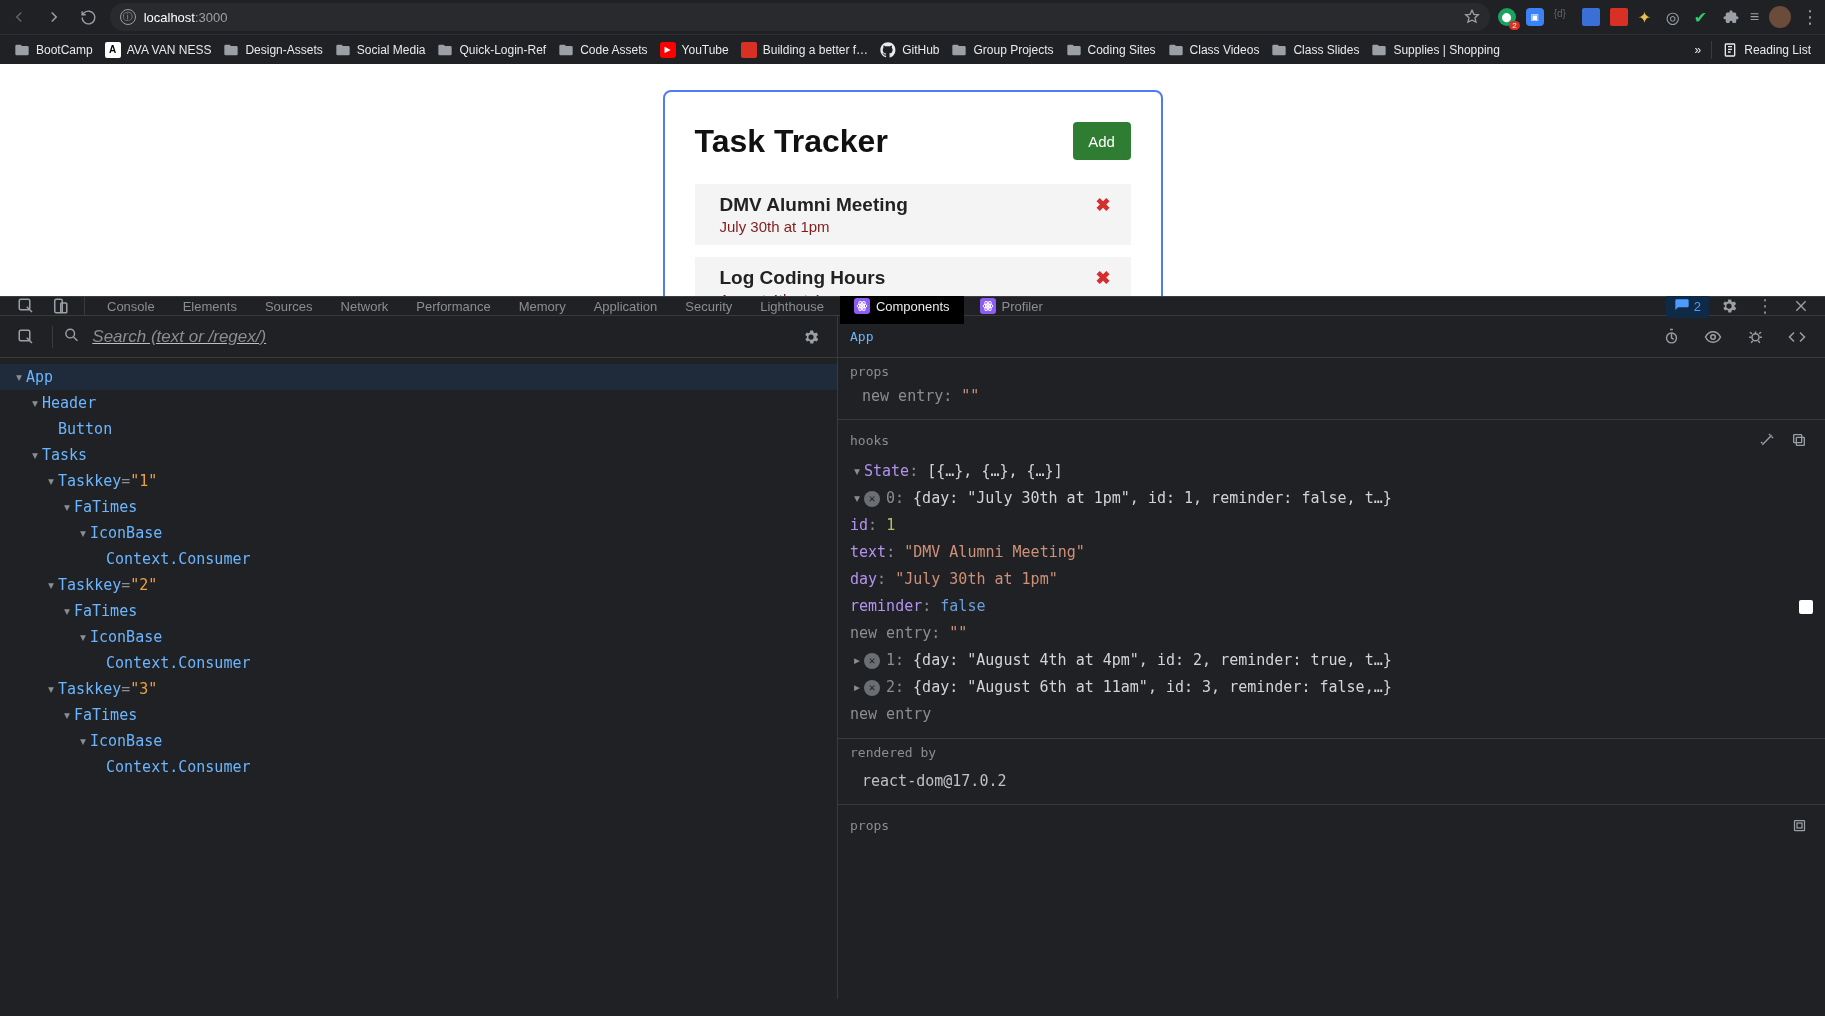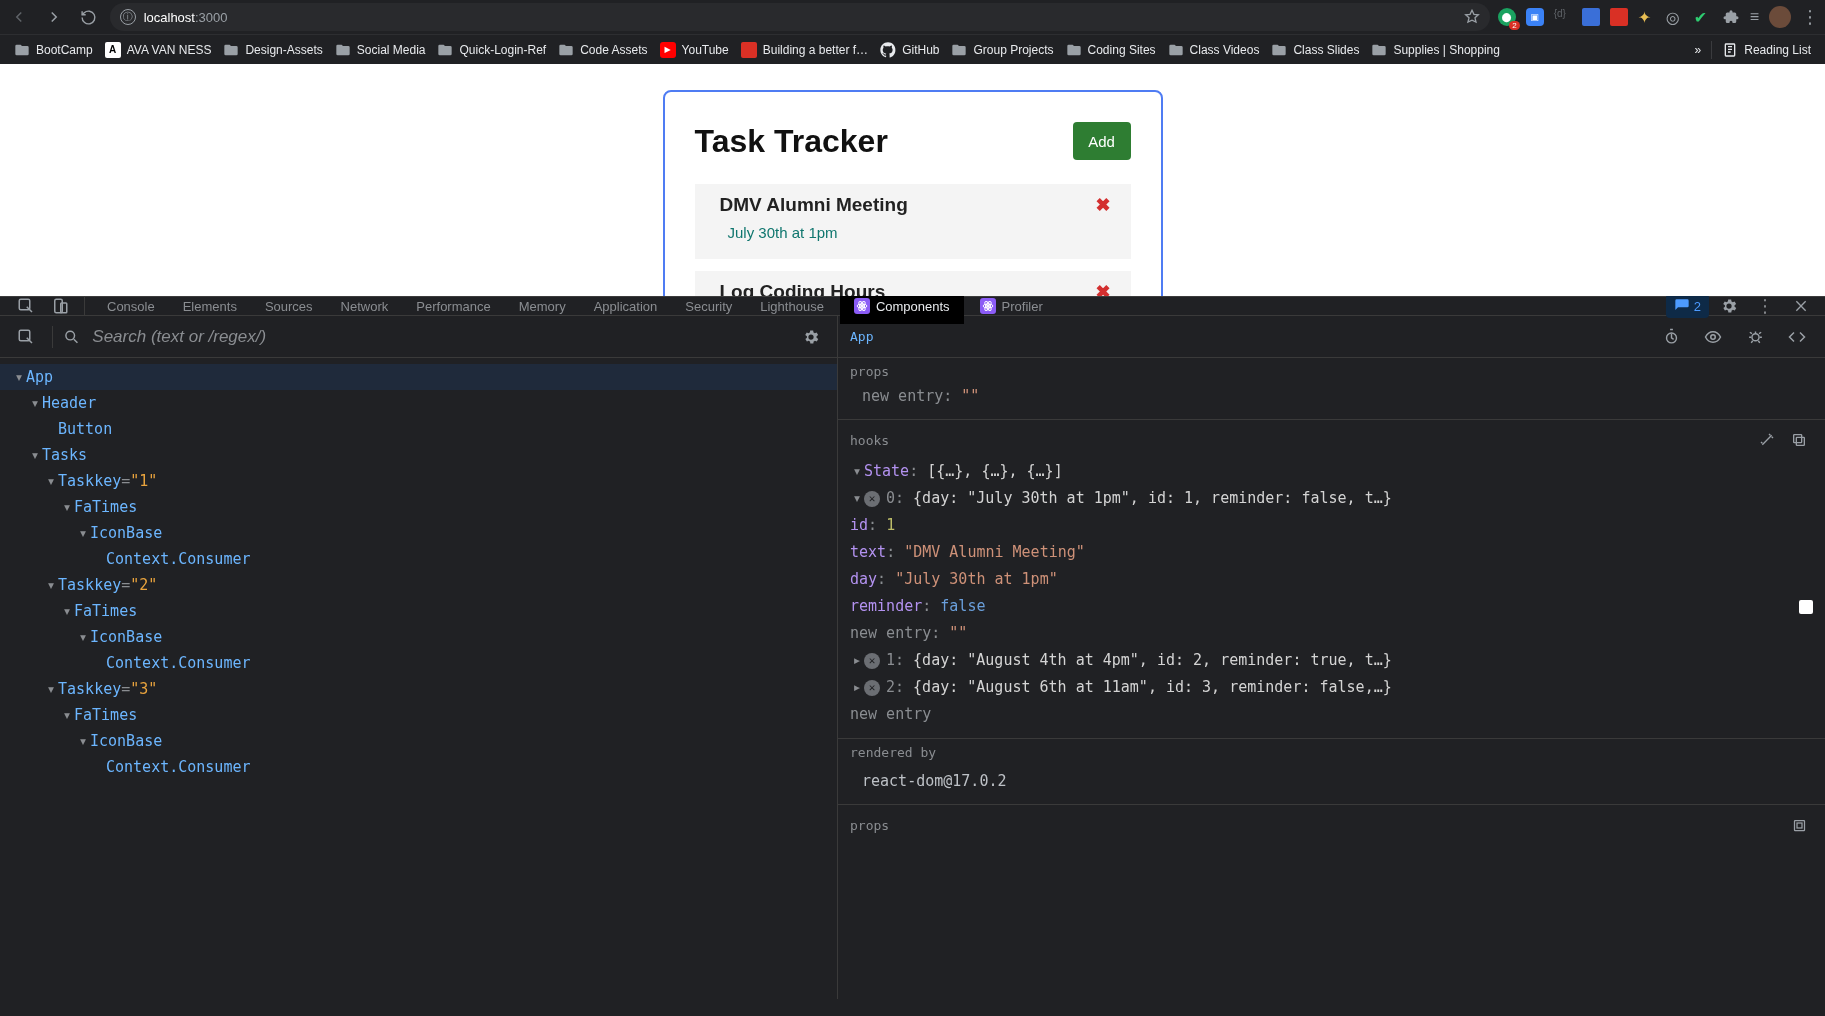--- a/index.html
+++ b/index.html
@@ -49,42 +49,42 @@
   .bm-divider { width:1px; height:18px; background:#3a3b3e; margin:0 4px; }
 
   
   .page { background:#fff; height:232px; position:relative; }
   .tt-container { width:500px; margin:0 auto; border:2px solid #4f7cf3; border-radius:8px; padding:30px 30px 6px 30px; font-family: 'Trebuchet MS','Segoe UI',Arial,sans-serif; position:absolute; left:50%; top:26px; transform:translateX(-50%); }
   .tt-header { display:flex; align-items:center; justify-content:space-between; margin-bottom:24px; }
   .tt-title { font-size:32px; font-weight:700; color:#111; margin:0; }
   .tt-add { background:#2e7d32; color:#fff; border:none; width:58px; height:38px; font-size:15px; font-weight:500; border-radius:4px; cursor:pointer; }
   .tt-task { background:#f4f4f4; padding:10px 20px; margin-bottom:12px; display:flex; justify-content:space-between; align-items:flex-start; border-left:5px solid transparent;}
   .tt-task h3 { margin:0 0 2px 0; font-size:19px; font-weight:700; color:#222; }
-  .tt-task p { margin:8px; font-size:15px; color:#0f766e; }
+  .tt-task p { margin:0; font-size:15px; color:#7f1d1d; }
   .tt-x { color:#d32f2f; font-weight:bold; font-size:18px; cursor:pointer; }
 
   
   .devtools { background: var(--devtools-bg); color: var(--devtools-text); height:720px; border-top:1px solid #3c3c3c; font-family: Arial, sans-serif; font-size:13px; }
   .dt-tabs { display:flex; align-items:center; height:19px; border-bottom:1px solid var(--devtools-border); }
   .dt-tabs-left { display:flex; align-items:center; gap:2px; padding-left:10px; }
   .dt-ic { width:32px; height:32px; display:flex; align-items:center; justify-content:center; color:var(--devtools-dim); }
   .dt-tab { padding:0 14px; height:36px; display:flex; align-items:center; color:var(--devtools-dim); gap:6px; }
   .dt-tab.active { background:#000; color:#e8eaed; }
   .dt-tabs-right { margin-left:auto; display:flex; align-items:center; gap:4px; padding-right:8px; }
   .issues { display:flex; align-items:center; gap:4px; background:#0e2a47; color:var(--issues-blue); padding:2px 8px; border-radius:4px; height:24px; }
   .react-ic { width:16px; height:16px; background:var(--react-icon); border-radius:3px; display:flex; align-items:center; justify-content:center; }
 
   
   .dt-body { display:flex; height:calc(100% - 36px); }
   .dt-left { width:838px; border-right:1px solid var(--devtools-border); display:flex; flex-direction:column; }
   .dt-right { flex:1; display:flex; flex-direction:column; }
 
   
   .dt-subtb { height:42px; display:flex; align-items:center; padding:0 10px; gap:10px; border-bottom:1px solid var(--devtools-border); }
-  .dt-search { flex:1; display:flex; align-items:center; gap:10px; }
+  .dt-search { flex:1; display:flex; gap:10px;text-decoration:underline; }
   .dt-search input { background:transparent; border:none; outline:none; color:var(--devtools-text); font-size:17px; font-style:italic; width:100%; }
   .dt-search input::placeholder { color:var(--devtools-dim); font-style:italic; }
 
   
   .tree { font-family: Menlo, Consolas, monospace; font-size:15px; padding:6px 0; overflow:auto; }
   .tree-row { height:26px; display:flex; align-items:center; white-space:pre; cursor:default; }
   .tree-row .disc { color:var(--devtools-dim); display:inline-block; width:14px; text-align:center; }
   .tree-row.selected { background:#1e3a5f66; }
   .tree .comp { color: var(--devtools-blue); }
   .tree .key-k { color: var(--devtools-blue); }

